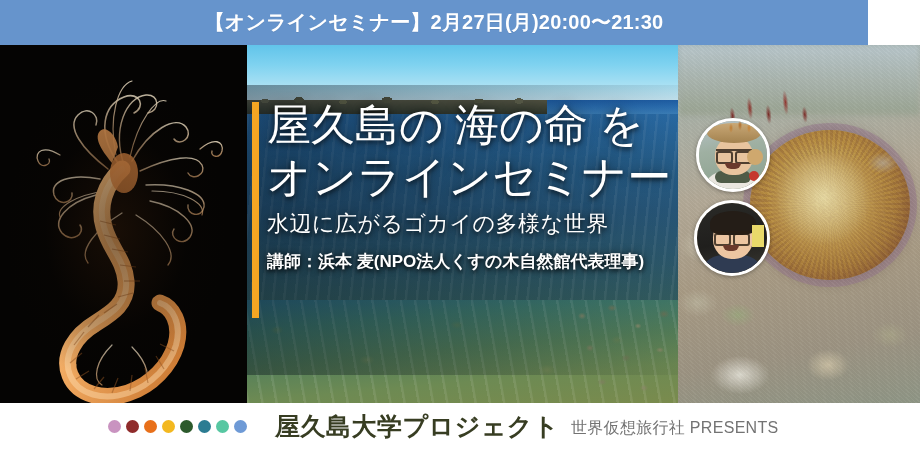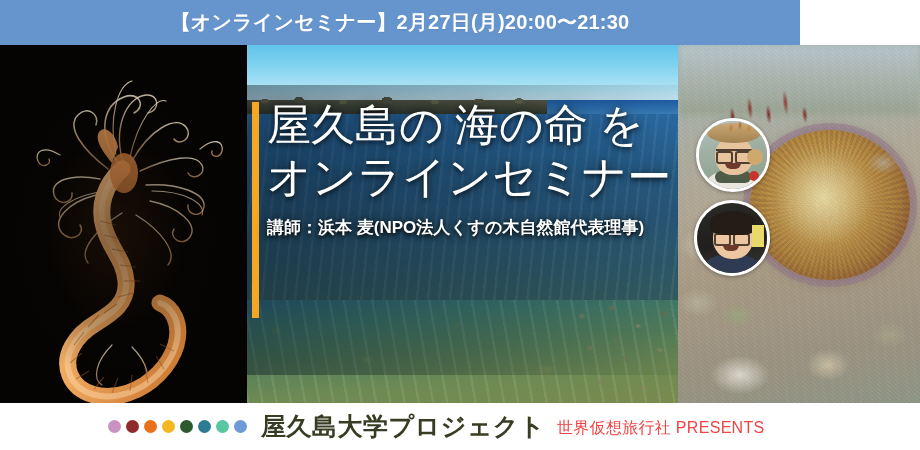--- a/index.html
+++ b/index.html
@@ -5,21 +5,21 @@
   html,body{margin:0;padding:0;}
   body{
     width:920px;height:450px;overflow:hidden;
     background:#ffffff;
     font-family:"Liberation Sans","DejaVu Sans",sans-serif;
   }
   .banner{position:relative;width:920px;height:450px;overflow:hidden;background:#fff;}
 
   
   .header{
-    position:absolute;left:0;top:0;width:800px;height:45px;
+    position:absolute;left:0;top:0;width:868px;height:45px;
     background:#6694cc;
     display:flex;align-items:center;justify-content:center;
   }
   .header-text{
     color:#ffffff;font-size:20px;font-weight:bold;letter-spacing:.2px;
     white-space:nowrap;
     text-shadow:0 1px 0 rgba(0,0,0,.06);
   }
 
   
@@ -254,21 +254,21 @@
   }
 
   
   .footer{
     position:absolute;left:0;top:403px;width:920px;height:47px;background:#ffffff;
     display:flex;align-items:center;
   }
   .dots{display:flex;align-items:center;gap:5px;margin-left:108px;}
   .dot{width:13px;height:13px;border-radius:50%;display:block;}
   .brand{
-    margin-left:14px;
+    margin-left:28px;
     color:#373d22;font-size:25px;font-weight:bold;letter-spacing:.5px;
     white-space:nowrap;
   }
   .tagline{
     margin-left:12px;color:#76767a;font-size:16px;letter-spacing:.3px;white-space:nowrap;
     padding-top:4px;
   }
 </style>
 </head>
 <body>
@@ -360,20 +360,21 @@
       <div class="shallow"></div>
       <div class="shallow-tex"></div>
       <div class="pebbles"></div>
       <div class="mid-scrim"></div>
 
       <div class="accent-bar" style="background: rgb(245, 166, 35);"></div>
 
       <div class="copy">
         <div class="title-line">屋久島の 海の命 を</div>
         <div class="title-line">オンラインセミナー</div>
+        <div class="subtitle">水辺に広がるゴカイの多様な世界</div>
         <div class="speakers">
           <div class="speaker-line">講師：浜本 麦(NPO法人くすの木自然館代表理事)</div>
         </div>
       </div>
     </div>
 
     <div class="panel-right">
       <div class="pool-bg"></div>
       <div class="pool-blur-top"></div>
       <div class="algae"></div>
@@ -415,16 +416,16 @@
       <span class="dot" style="background: rgb(201, 147, 192);"></span>
       <span class="dot" style="background: rgb(143, 43, 43);"></span>
       <span class="dot" style="background: rgb(232, 112, 26);"></span>
       <span class="dot" style="background: rgb(243, 184, 32);"></span>
       <span class="dot" style="background: rgb(44, 90, 44);"></span>
       <span class="dot" style="background: rgb(43, 124, 146);"></span>
       <span class="dot" style="background: rgb(87, 199, 162);"></span>
       <span class="dot" style="background: rgb(110, 154, 214);"></span>
     </div>
     <div class="brand" style="color: rgb(55, 61, 34);">屋久島大学プロジェクト</div>
-    <div class="tagline" style="color: #ef4444; text-align: center;">世界仮想旅行社 PRESENTS</div>
+    <div class="tagline" style="color: #737373; text-align: center;">世界仮想旅行社 PRESENTS</div>
   </div>
 
 </div>
 
 </body></html>

